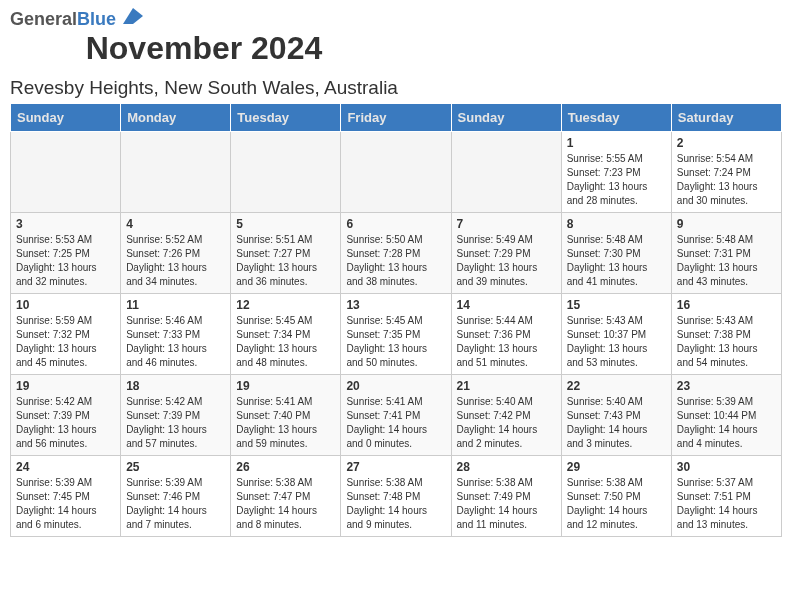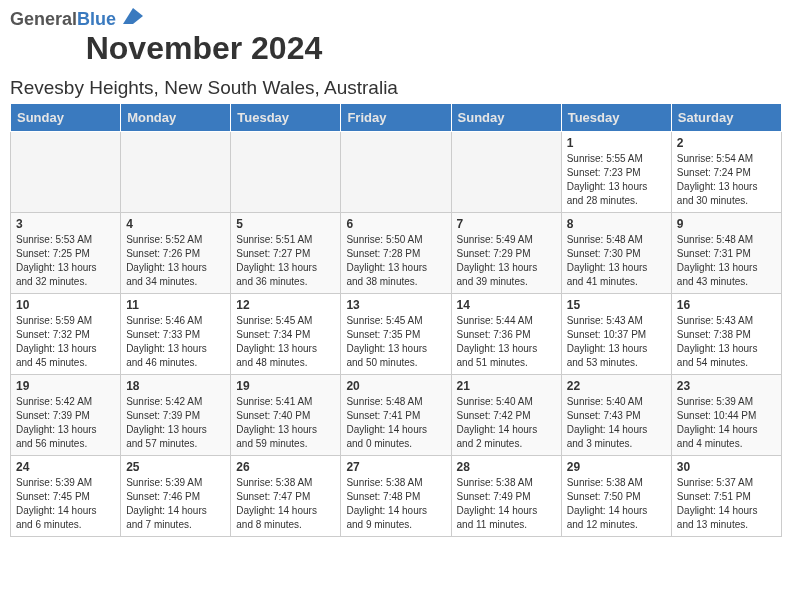--- a/index.html
+++ b/index.html
@@ -275,21 +275,21 @@
         </td>
         <td>
           <span class="day-number">19</span>
           <div class="day-info">Sunrise: 5:41 AM
 Sunset: 7:40 PM
 Daylight: 13 hours
 and 59 minutes.</div>
         </td>
         <td>
           <span class="day-number">20</span>
-          <div class="day-info">Sunrise: 5:48 AM
+          <div class="day-info">Sunrise: 5:41 AM
 Sunset: 7:41 PM
 Daylight: 14 hours
 and 0 minutes.</div>
         </td>
         <td>
           <span class="day-number">21</span>
           <div class="day-info">Sunrise: 5:40 AM
 Sunset: 7:42 PM
 Daylight: 14 hours
 and 2 minutes.</div>

